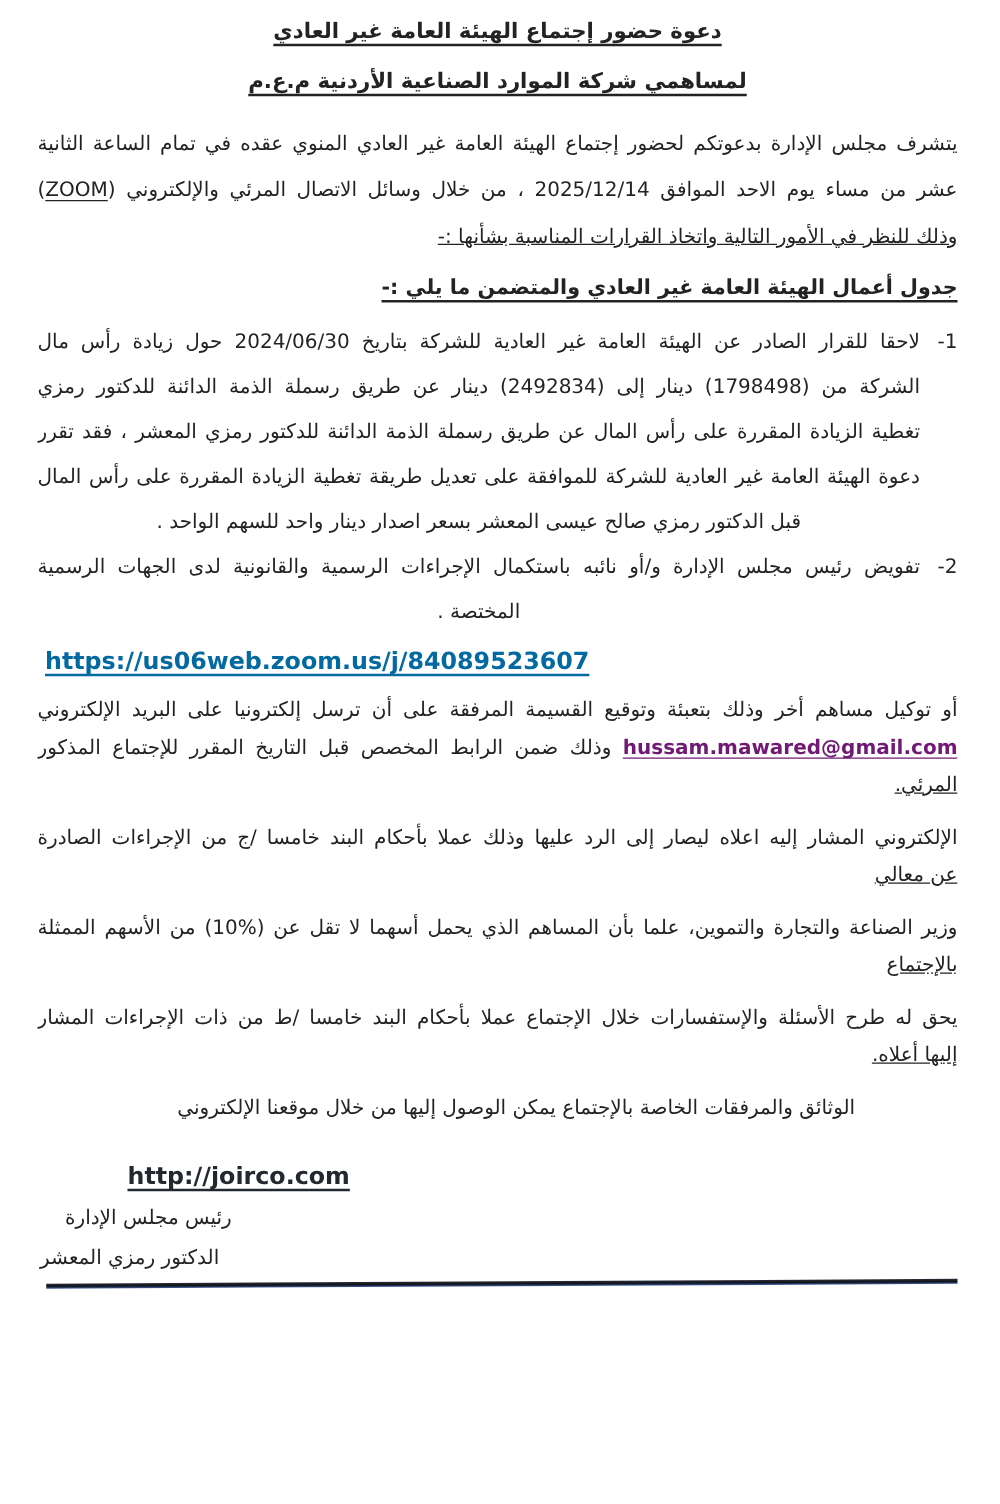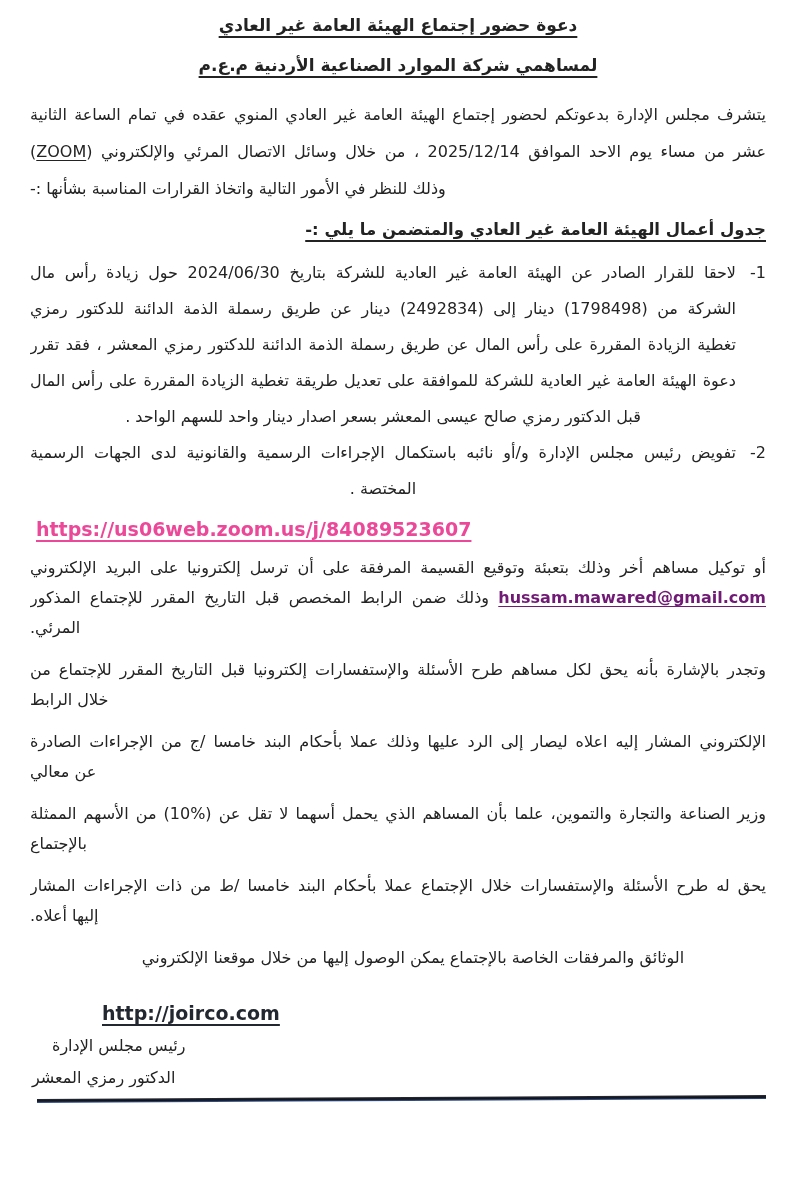--- a/index.html
+++ b/index.html
@@ -9,35 +9,35 @@
   }
   .page{box-sizing:border-box;width:800px;height:952px;padding:12px 34px 0 30px;}
   .doc-title,.doc-subtitle{
     font-size:17px;font-weight:bold;line-height:26px;text-align:center;
     text-decoration:underline;text-decoration-thickness:1.5px;text-underline-offset:5px;
   }
   .doc-title{margin-bottom:14px;}
   .doc-subtitle{margin-bottom:18px;}
   .jl{font-size:16px;line-height:37px;text-align:justify;text-align-last:justify;
       white-space:nowrap;overflow:hidden;}
-  .rl{font-size:16px;line-height:37px;text-align:left;white-space:nowrap;overflow:hidden;}
+  .rl{font-size:16px;line-height:37px;text-align:right;white-space:nowrap;overflow:hidden;text-decoration:underline;}
   .cl{font-size:16px;line-height:37px;text-align:center;white-space:nowrap;overflow:hidden;}
   .agenda-heading{
     margin-top:10px;margin-bottom:12px;font-size:16.5px;font-weight:bold;line-height:26px;
     text-align:right;text-decoration:underline;text-decoration-thickness:1.5px;text-underline-offset:5px;
   }
   .list-item{display:flex;}
   .list-item .marker{flex:0 0 30px;font-size:16px;line-height:36px;text-align:right;}
   .list-item .item-lines{flex:1 1 auto;min-width:0;}
   .list-item .jl,.list-item .rl,.list-item .cl{line-height:36px;}
   .attend{margin-top:6px;font-size:16px;line-height:26px;text-align:right;padding-left:95px;}
   .attend-inner{display:inline-block;}
   .zoom-link{
     margin-top:8px;font-size:19px;line-height:28px;font-weight:bold;text-align:left;
-    direction:ltr;padding-left:6px;color:#ec4899;text-decoration:underline;
+    direction:ltr;padding-left:6px;color:#0369a1;text-decoration:underline;
     text-underline-offset:4px;text-decoration-thickness:2px;
   }
   .proxy{margin-top:10px;}
   .proxy .jl,.proxy .rl{line-height:30px;}
   .email-link{font-weight:bold;color:#701a75;text-decoration:underline;text-underline-offset:3px;}
   .note{margin-top:12px;}
   .note .jl,.note .rl{line-height:30px;}
   .docs{margin-top:14px;}
   .docs-text{font-size:16px;line-height:26px;text-align:center;padding-left:30px;}
   .site-link{
@@ -90,24 +90,20 @@
 
 
   <div class="zoom-link">https://us06web.zoom.us/j/84089523607</div>
 
   <div class="proxy">
     <div class="jl">أو توكيل مساهم أخر وذلك بتعبئة وتوقيع القسيمة المرفقة على أن ترسل إلكترونيا على البريد الإلكتروني</div>
     <div class="jl"><span class="email-link">hussam.mawared@gmail.com</span><span> وذلك ضمن الرابط المخصص قبل التاريخ المقرر للإجتماع المذكور</span></div>
     <div class="rl">المرئي.</div>
   </div>
 
-  <div class="note">
-    <div class="jl">وتجدر بالإشارة بأنه يحق لكل مساهم طرح الأسئلة والإستفسارات إلكترونيا قبل التاريخ المقرر للإجتماع من</div>
-    <div class="rl">خلال الرابط</div>
-  </div>
 
   <div class="note">
     <div class="jl">الإلكتروني المشار إليه اعلاه ليصار إلى الرد عليها وذلك عملا بأحكام البند خامسا /ج من الإجراءات الصادرة</div>
     <div class="rl">عن معالي</div>
   </div>
 
   <div class="note">
     <div class="jl">وزير الصناعة والتجارة والتموين، علما بأن المساهم الذي يحمل أسهما لا تقل عن (%10) من الأسهم الممثلة</div>
     <div class="rl">بالإجتماع</div>
   </div>

